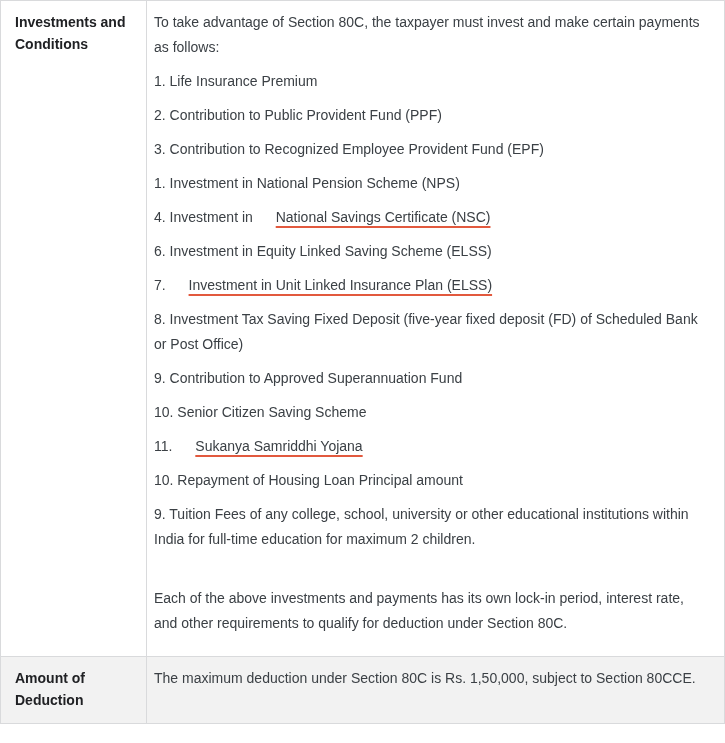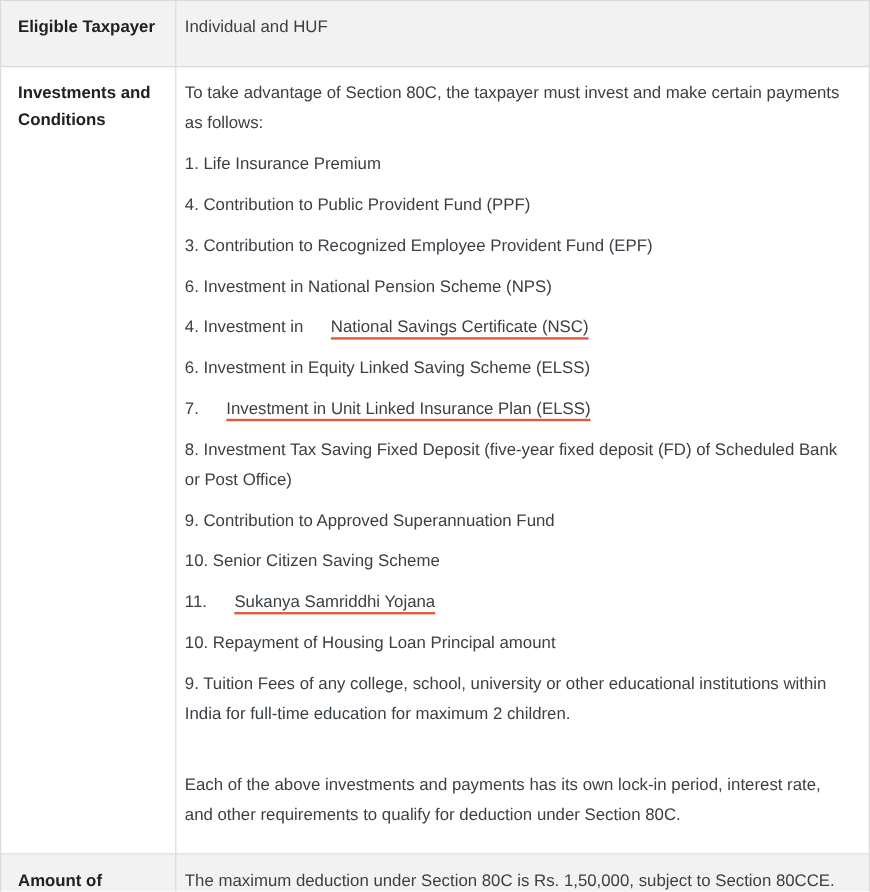--- a/index.html
+++ b/index.html
@@ -47,34 +47,28 @@
     text-decoration-thickness: 2px;
     text-underline-offset: 4px;
     padding-left: 19px;
   }
 </style>
 </head>
 <body>
 
 <table class="info-table">
   <tbody>
-    <tr class="shaded">
-      <td class="label-cell">Eligible Taxpayer</td>
-      <td class="content-cell">
-          <p><span>Individual and HUF</span></p>
-        </td>
-    </tr>
     <tr>
       <td class="label-cell">Investments and Conditions</td>
       <td class="content-cell">
           <p><span>To take advantage of Section 80C, the taxpayer must invest and make certain payments as follows:</span></p>
           <p><span>1. Life Insurance Premium</span></p>
-          <p><span>4. Contribution to Public Provident Fund (PPF)</span></p>
+          <p><span>2. Contribution to Public Provident Fund (PPF)</span></p>
           <p><span>3. Contribution to Recognized Employee Provident Fund (EPF)</span></p>
-          <p><span>6. Investment in National Pension Scheme (NPS)</span></p>
+          <p><span>1. Investment in National Pension Scheme (NPS)</span></p>
           <p><span>4. Investment in </span><a class="inline-link">National Savings Certificate (NSC)</a></p>
           <p><span>6. Investment in Equity Linked Saving Scheme (ELSS)</span></p>
           <p><span>7. </span><a class="inline-link">Investment in Unit Linked Insurance Plan (ELSS)</a></p>
           <p><span>8. Investment Tax Saving Fixed Deposit (five-year fixed deposit (FD) of Scheduled Bank or Post Office)</span></p>
           <p><span>9. Contribution to Approved Superannuation Fund</span></p>
           <p><span>10. Senior Citizen Saving Scheme</span></p>
           <p><span>11. </span><a class="inline-link">Sukanya Samriddhi Yojana</a></p>
           <p><span>10. Repayment of Housing Loan Principal amount</span></p>
           <p><span>9. Tuition Fees of any college, school, university or other educational institutions within India for full-time education for maximum 2 children.</span></p>
           <p class="gap-before"><span>Each of the above investments and payments has its own lock-in period, interest rate, and other requirements to qualify for deduction under Section 80C.</span></p>

